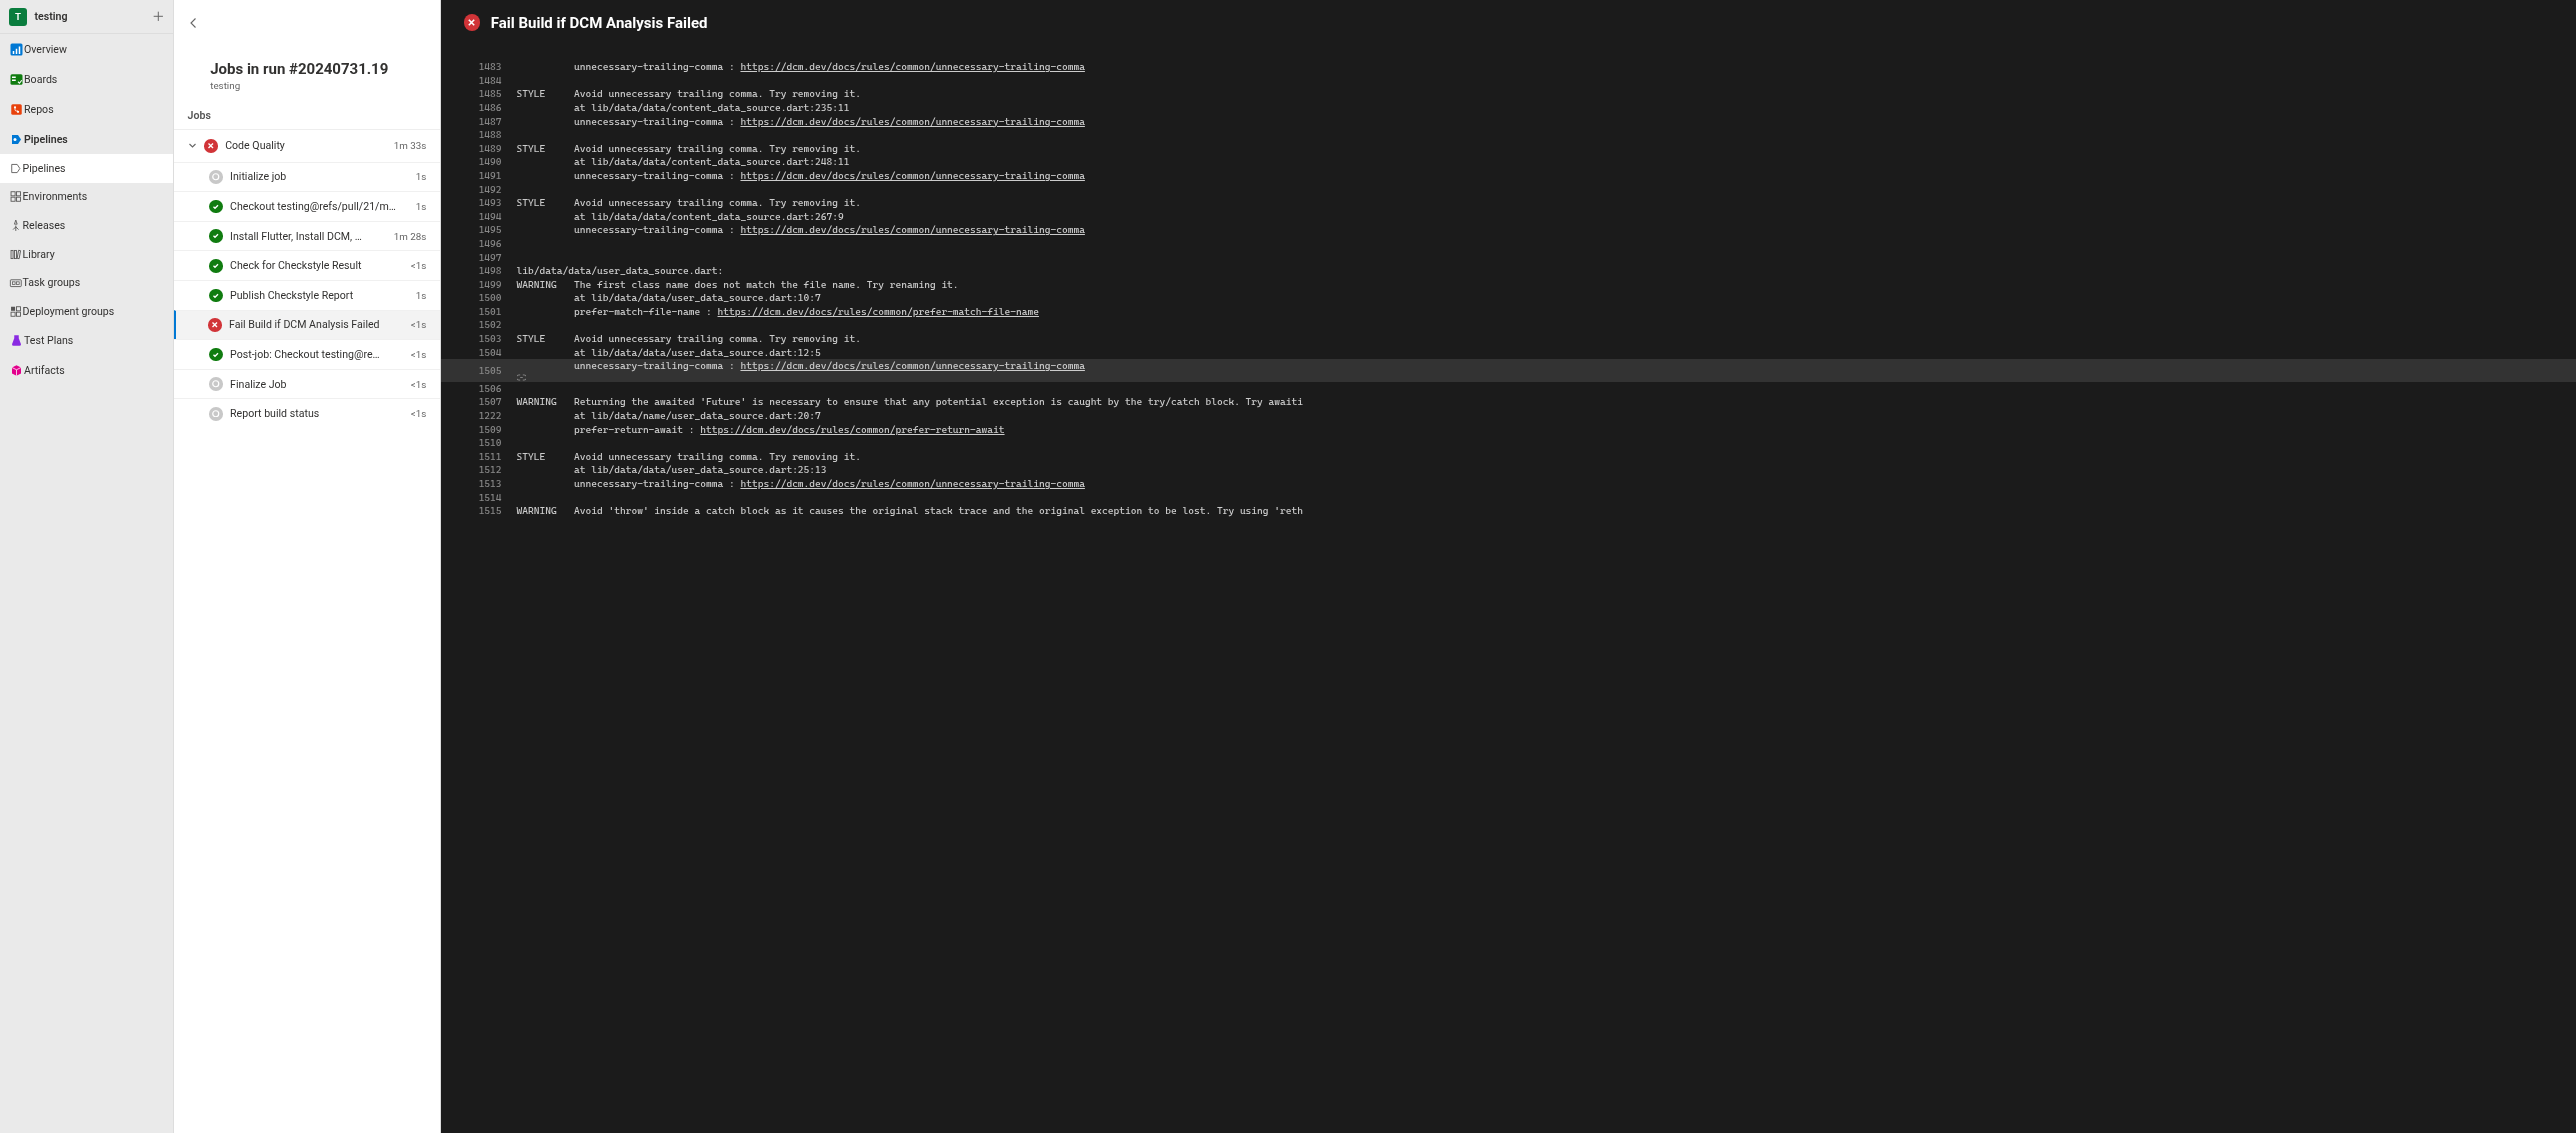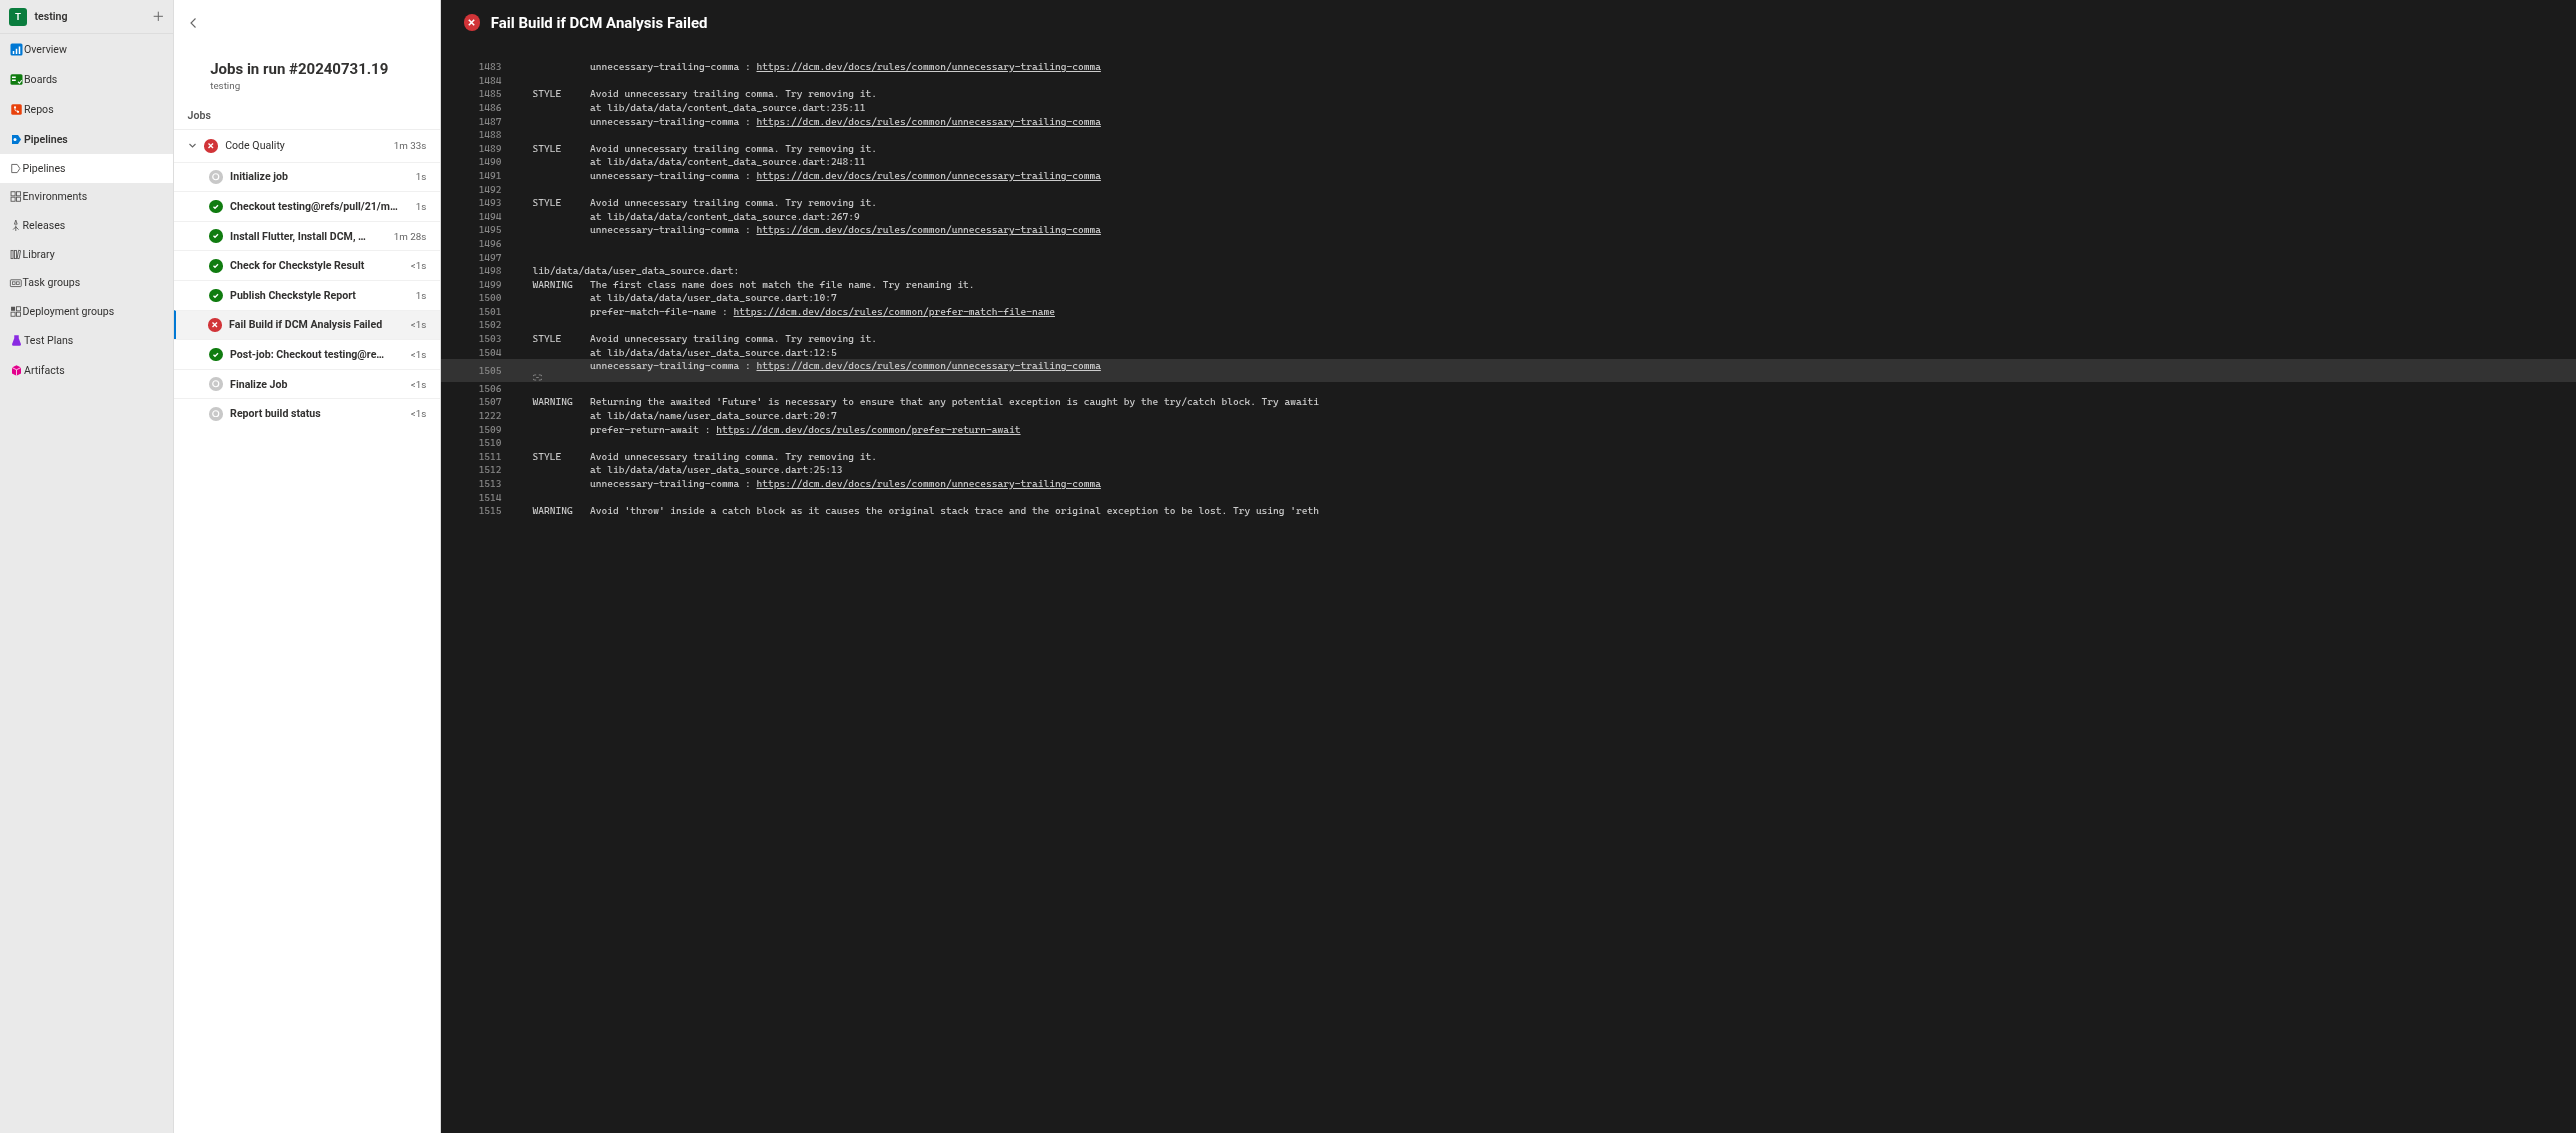--- a/index.html
+++ b/index.html
@@ -86,21 +86,21 @@
   display: flex;
   align-items: center;
   padding: 7.5px 13.6px 7.5px 35px;
   gap: 7.5px;
   border-top: 0.8px solid #f0f0f0;
   cursor: pointer;
   font-size: 10.6px;
   overflow: hidden;
 }
 .step-item.selected { background: #f3f3f3; border-left: 2.3px solid #0078d4; padding-left: 32px; }
-.step-label { flex: 1; overflow: hidden; text-overflow: ellipsis; white-space: nowrap; font-weight: bold; }
+.step-label { flex: 1; overflow: hidden; text-overflow: ellipsis; white-space: nowrap; }
 
 
 .log-panel {
   flex: 1;
   background: #1b1b1b;
   color: #ccc;
   display: flex;
   flex-direction: column;
   overflow: hidden;
 }
@@ -114,21 +114,21 @@
 .log-body {
   flex: 1;
   overflow: auto;
   font-family: "Cascadia Mono", Consolas, Monaco, monospace;
   font-size: 9.8px;
   line-height: 13.6px;
   padding: 15px 0;
 }
 .log-line { display: flex; white-space: pre; padding: 0 22.6px; }
 .log-line.highlighted { background: #333; align-items: center; }
-.ln { width: 38px; text-align: right; color: #888; margin-right: 31px; flex-shrink: 0; user-select: none; }
+.ln { width: 38px; text-align: right; color: #888; margin-right: 15px; flex-shrink: 0; user-select: none; }
 .log-text { flex: 1; }
 .log-text a { color: #ccc; text-decoration: underline; }
 .link-icon { margin-left: 7.5px; opacity: 0.6; }
 
 svg { display: block; }
 </style>
 </head>
 <body>
 
 <div class="app">

